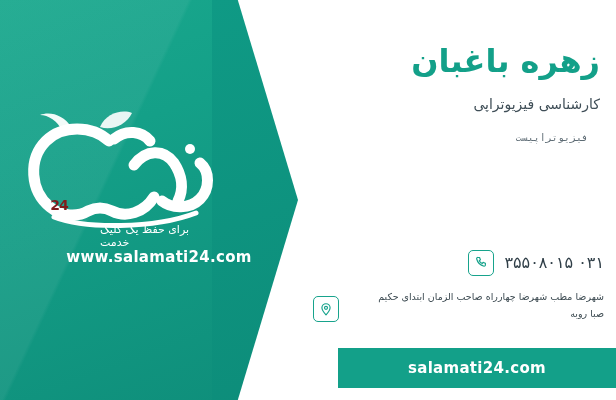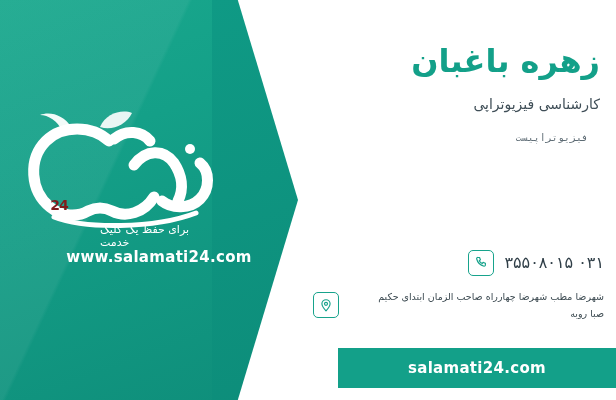--- a/index.html
+++ b/index.html
@@ -139,21 +139,21 @@
     color: #5d6b74;
     white-space: nowrap;
     font-family: Liberation Mono, monospace;
   }
 
   
   .contact-row {
     position: absolute;
     display: flex;
     flex-direction: row-reverse;
-    align-items: center;
+    align-items: flex-end;
     gap: 10px;
   }
   .contact-phone { right: 12px; top: 250px; }
   .contact-address { right: 12px; top: 288px; gap: 27px; }
 
   .contact-icon {
     width: 26px;
     height: 26px;
     border: 1.5px solid #17a38c;
     border-radius: 5px;

